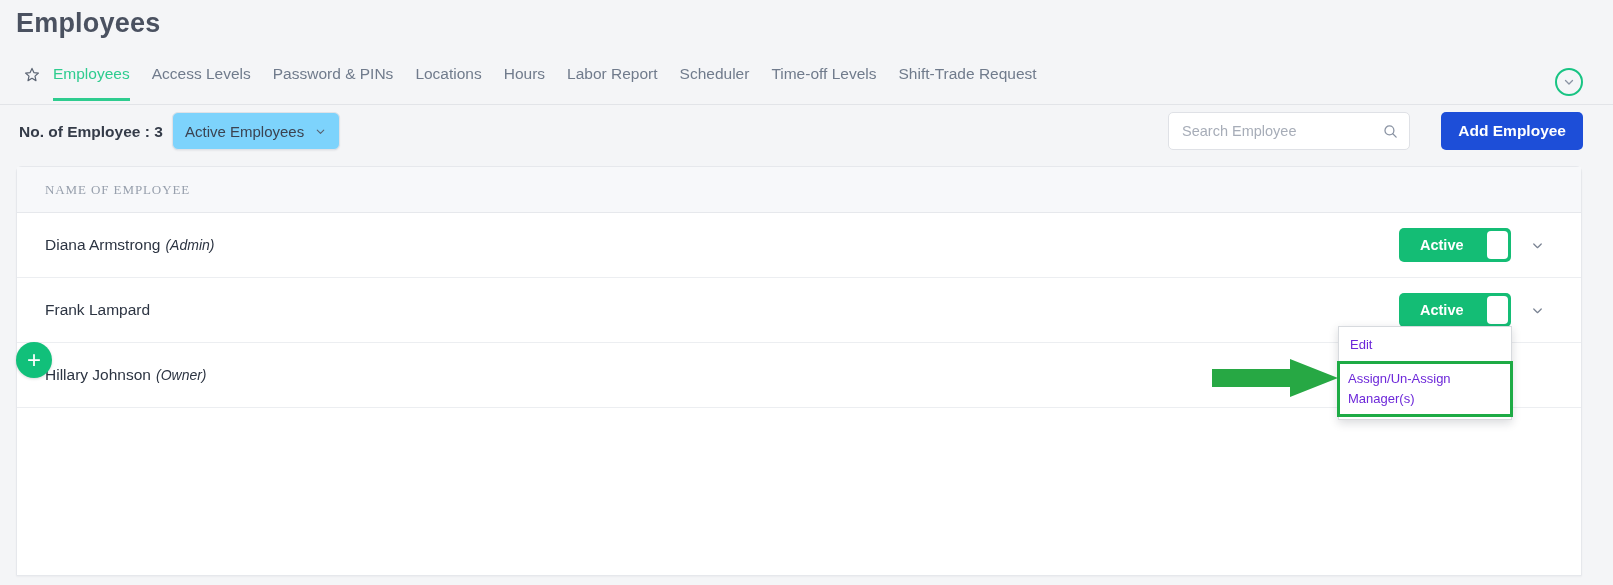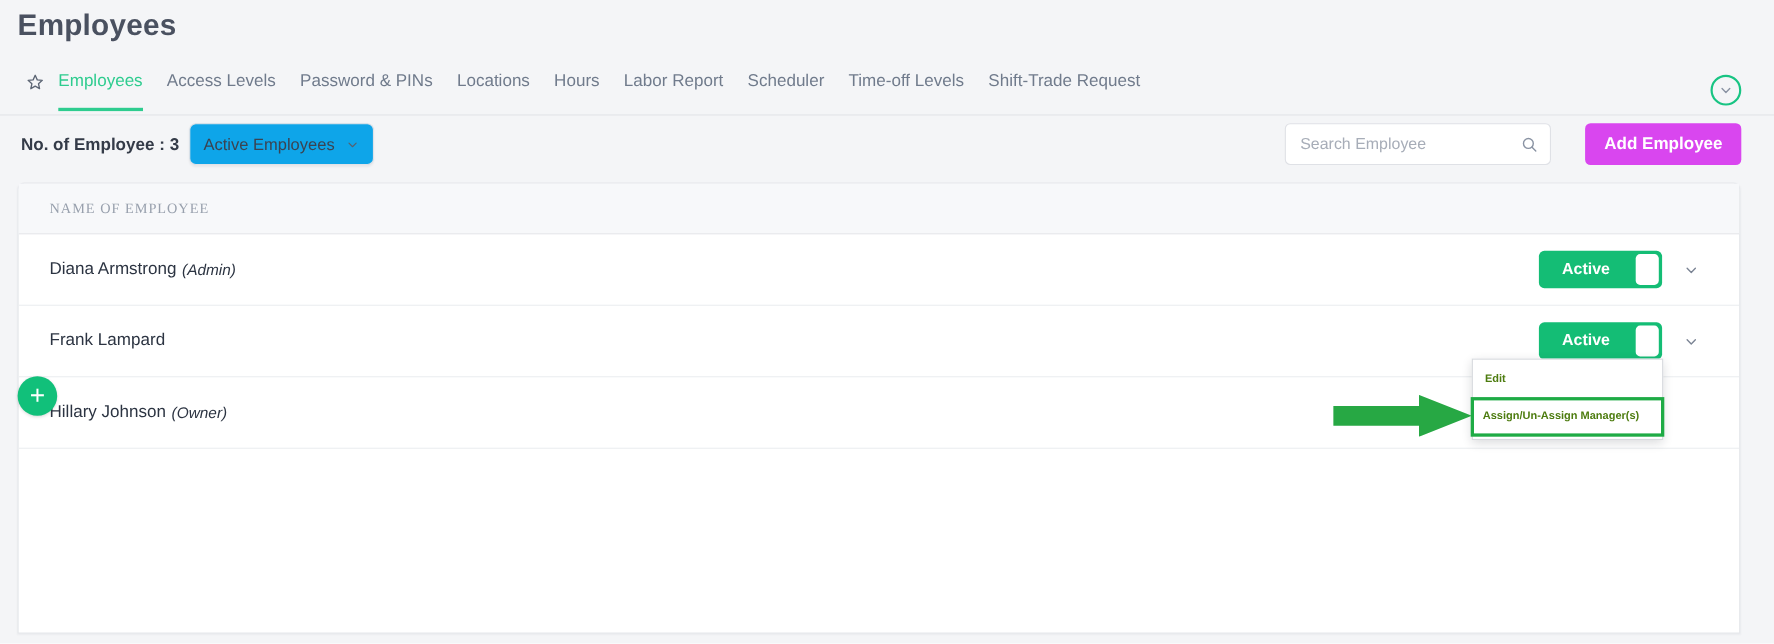--- a/index.html
+++ b/index.html
@@ -99,21 +99,21 @@
     font-weight: 700;
     color: #343b48;
     white-space: nowrap;
   }
   .filter-select {
     position: absolute;
     left: 172px;
     top: 8px;
     height: 38px;
     min-width: 152px;
-    background: #0ea5e9;
+    background: #7dd3fc;
     border: 1px solid #e0e2e7;
     border-radius: 6px;
     box-shadow: 0 1px 2px rgba(20,25,40,0.06);
     display: flex;
     align-items: center;
     padding: 0 12px;
     box-sizing: border-box;
     cursor: pointer;
   }
   .filter-select .label {
@@ -150,21 +150,21 @@
     background: transparent;
     padding: 0;
   }
   .search-box input::placeholder { color: #a7adb8; }
   .add-btn {
     position: absolute;
     right: 30px;
     top: 8px;
     height: 38px;
     padding: 0 17px;
-    background: #d946ef;
+    background: #1d4ed8;
     color: #ffffff;
     font-size: 15.5px;
     font-weight: 700;
     border: none;
     border-radius: 5px;
     cursor: pointer;
     font-family: "Liberation Sans", sans-serif;
     display: flex;
     align-items: center;
     white-space: nowrap;
@@ -289,27 +289,26 @@
     top: 326px;
     width: 174px;
     background: #ffffff;
     border: 1px solid #d7dade;
     box-shadow: 0 3px 9px rgba(20,25,40,0.16);
     z-index: 40;
     padding: 2px 0;
     box-sizing: border-box;
   }
   .ctx-item {
-    font-size: 10px;
-    color: #4d7c0f;
+    font-size: 13px;
+    color: #6d28d9;
     padding: 6px 10px 6px 11px;
     line-height: 20px;
     cursor: pointer;
     box-sizing: border-box;
-    font-weight: bold;
   }
   .ctx-item.highlight {
     border: 3px solid #1eab45;
     margin: 0 -2px;
     padding: 5px 10px 5px 8px;
   }
 
   
   .anno-arrow {
     position: absolute;

